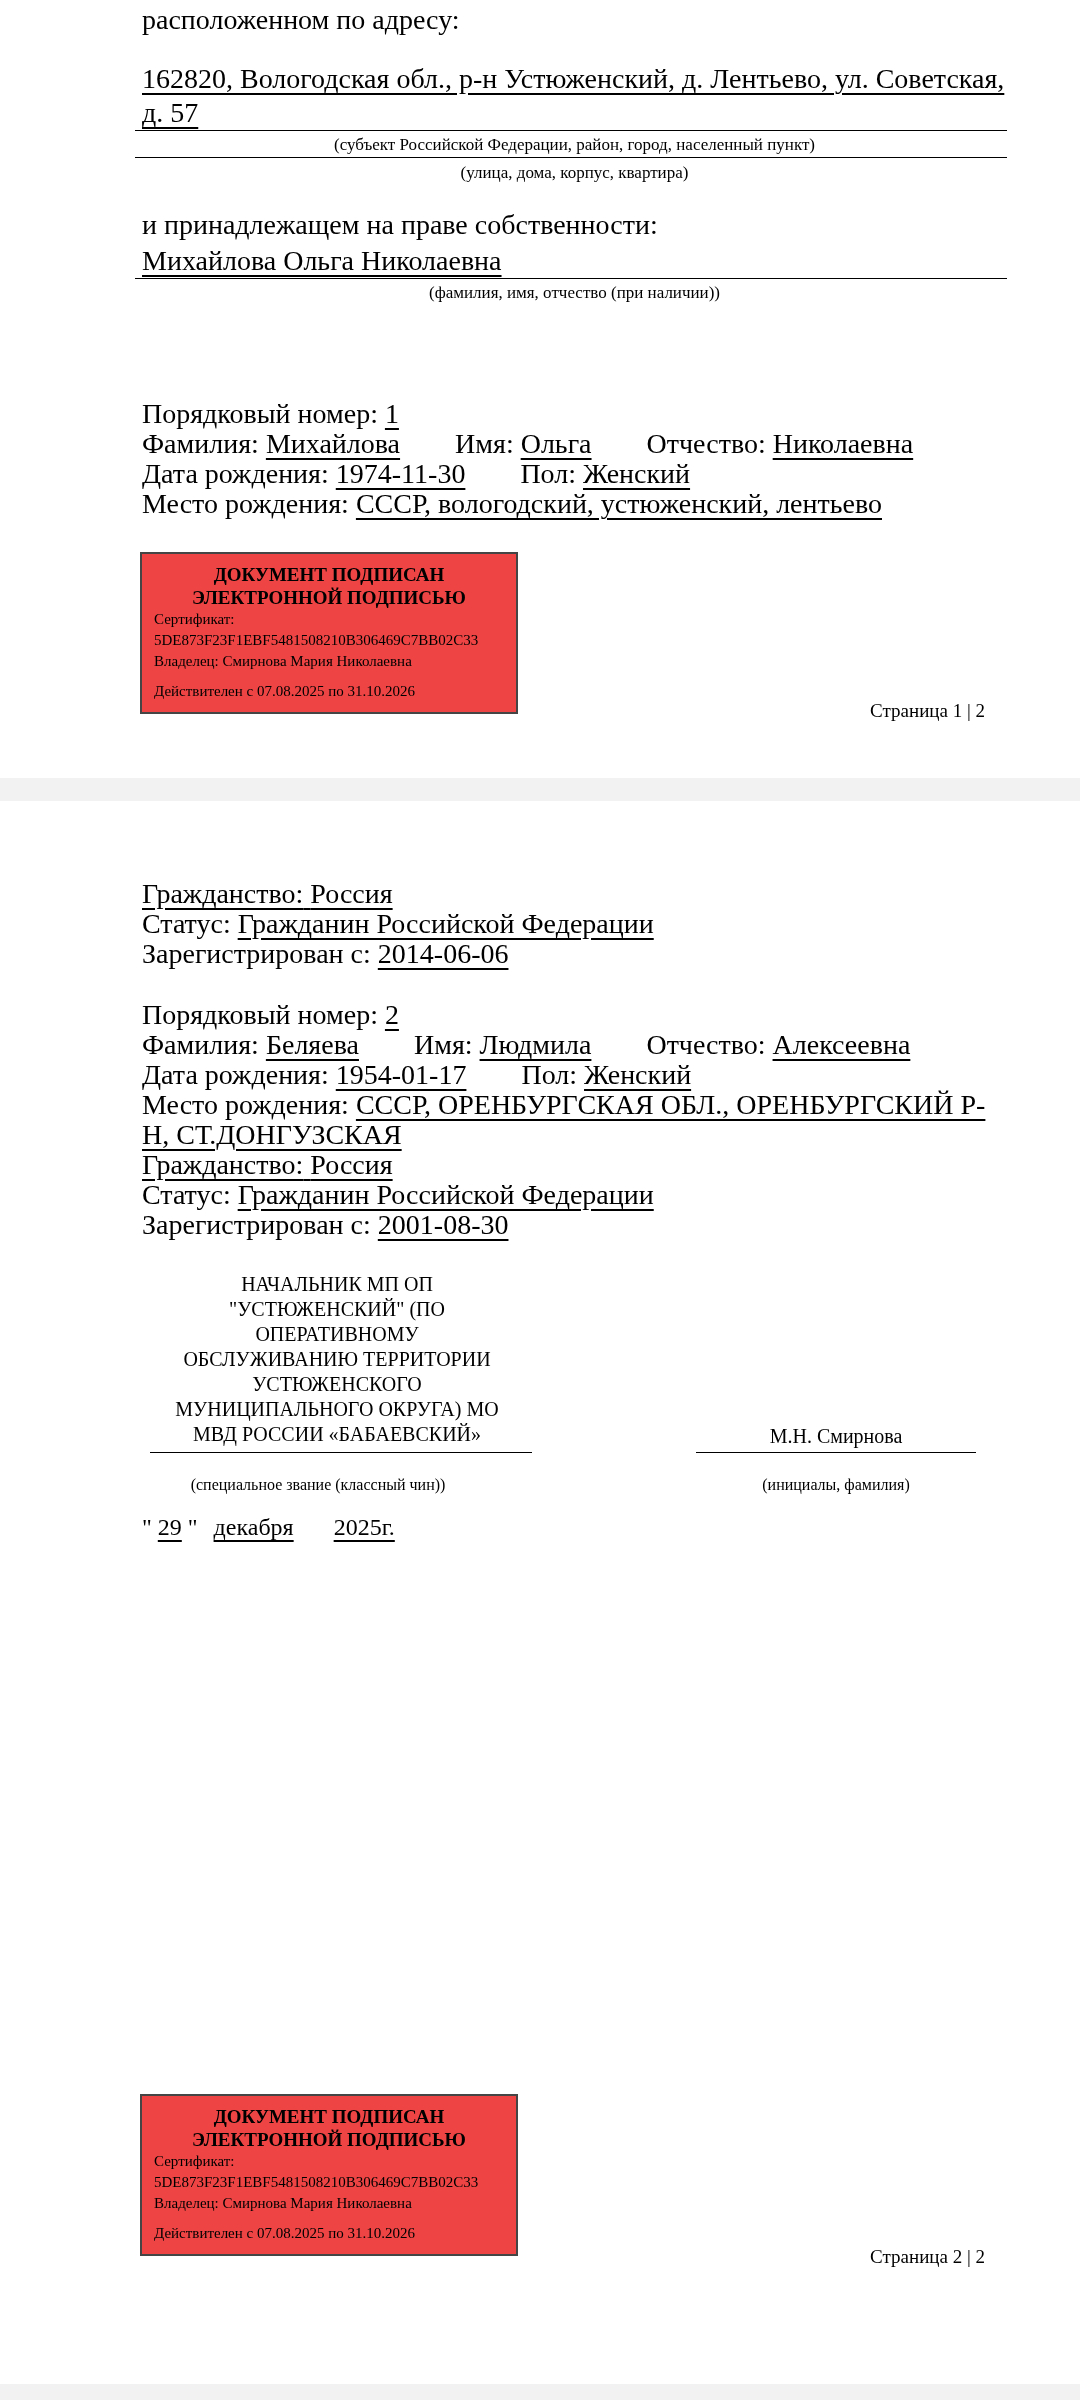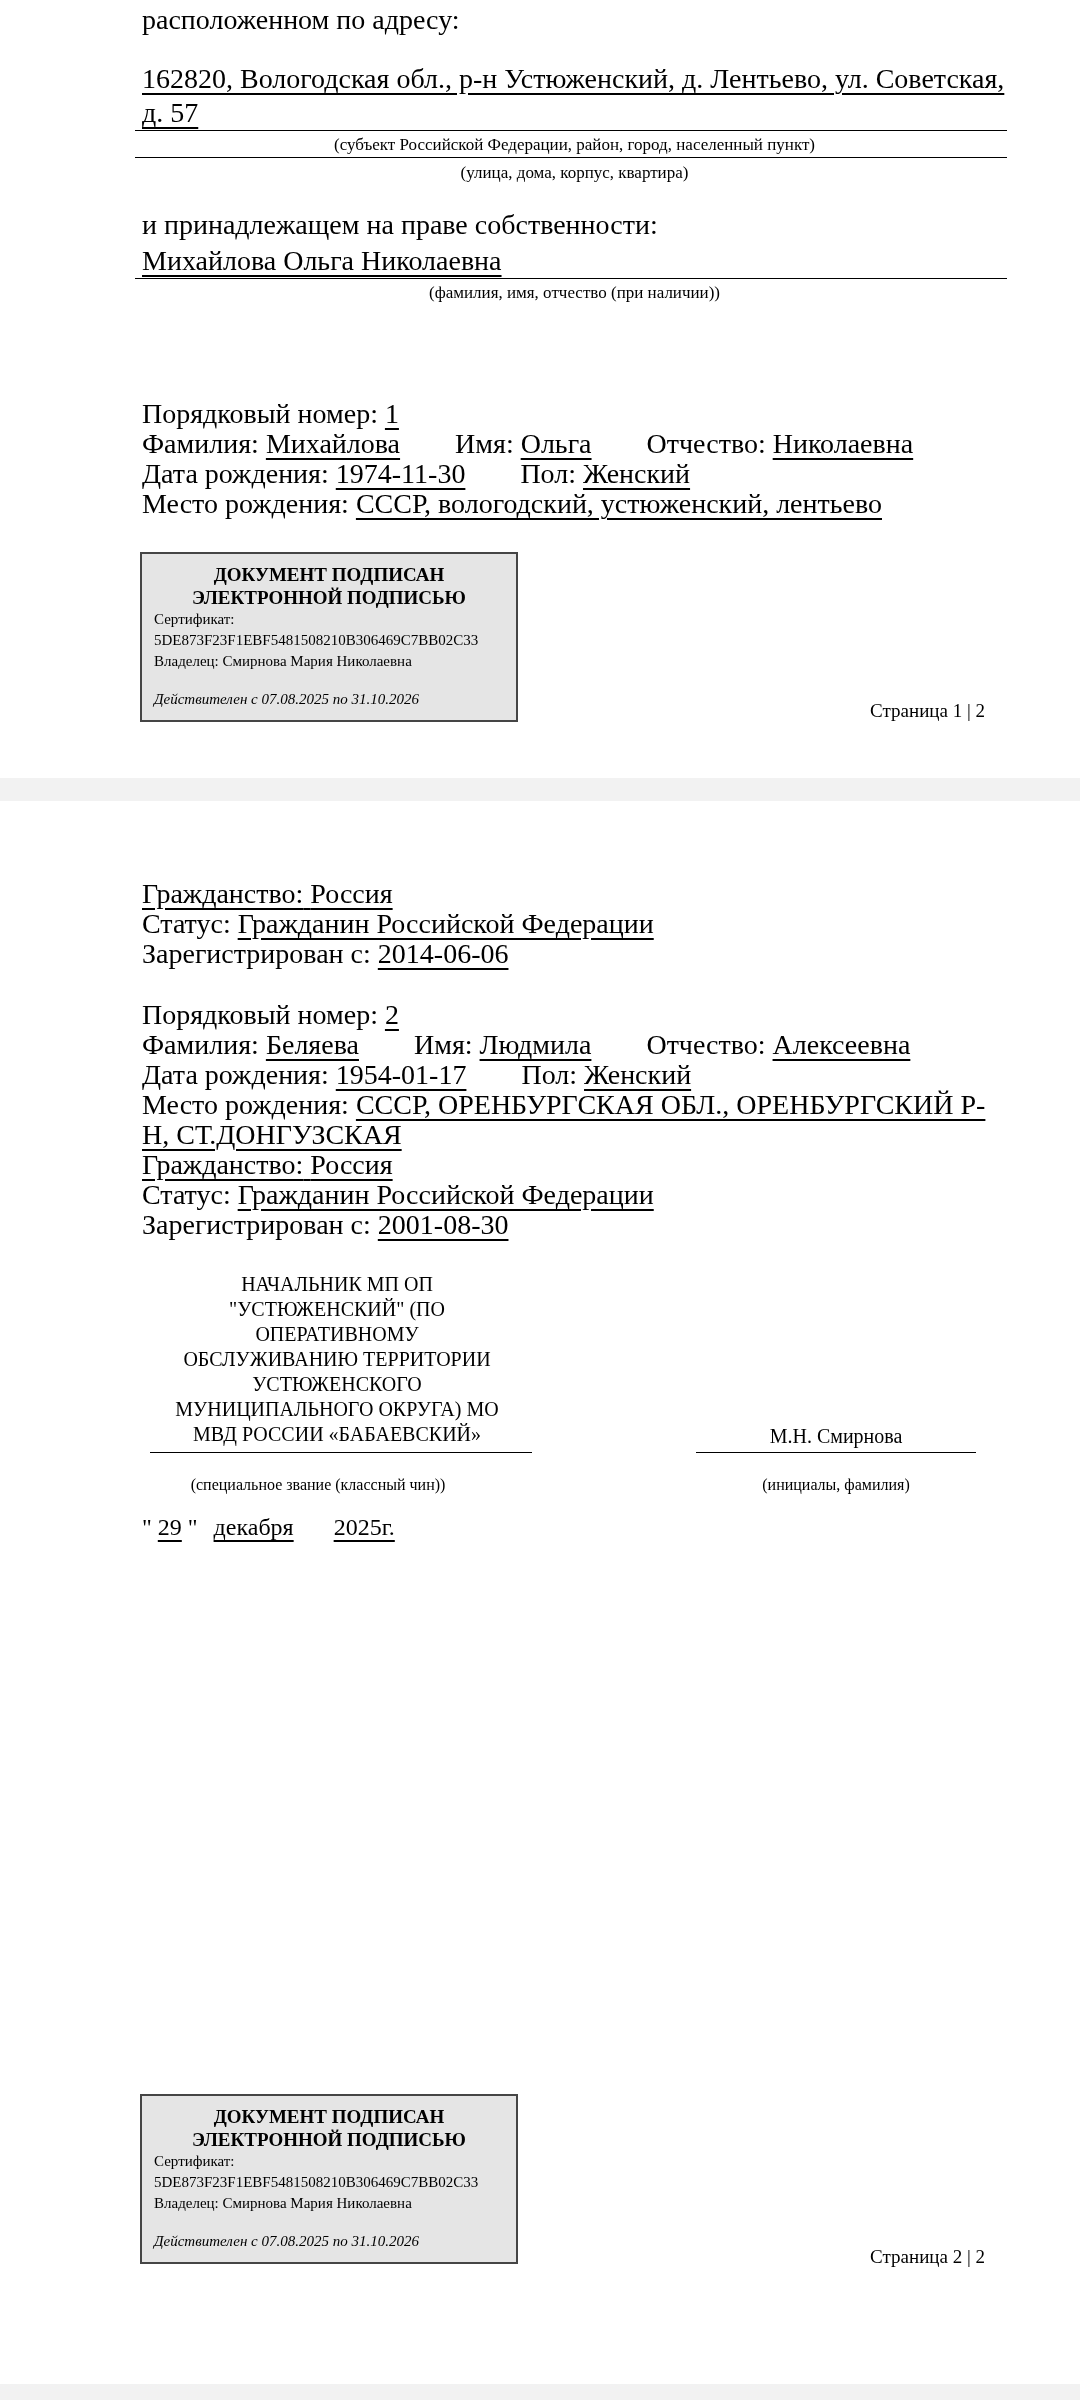--- a/index.html
+++ b/index.html
@@ -26,36 +26,36 @@
     color:#000;
   }
   .line{line-height:30px;white-space:nowrap;}
   .wrapline{line-height:30px;}
   .gap{margin-right:48px;}
   .bold{font-weight:bold;}
   .addr{line-height:34px;}
   .stamp{
     width:378px;
     border:2px solid #454545;
-    background:#e5e5e5;
+    background:#ef4444;
     padding:9px 12px 10px 12px;
     box-sizing:border-box;
   }
   .stamp-title{
     font-weight:bold;
     font-size:19px;
     line-height:23px;
     text-align:center;
   }
   .stamp-small{
     font-size:15px;
     line-height:21px;
     text-align:left;
   }
-  .stamp-validity{margin-top:17px;font-style:italic;}
+  .stamp-validity{margin-top:9px;}
   .pagenum{font-size:19px;}
   .band{left:0;right:0;background:#f2f2f2;}
   .officer-col{
     width:390px;
     text-align:center;
     font-size:20px;
     line-height:25px;
   }
   .sig-caption{font-size:16px;}
   .dateline{font-size:24px;line-height:30px;}

